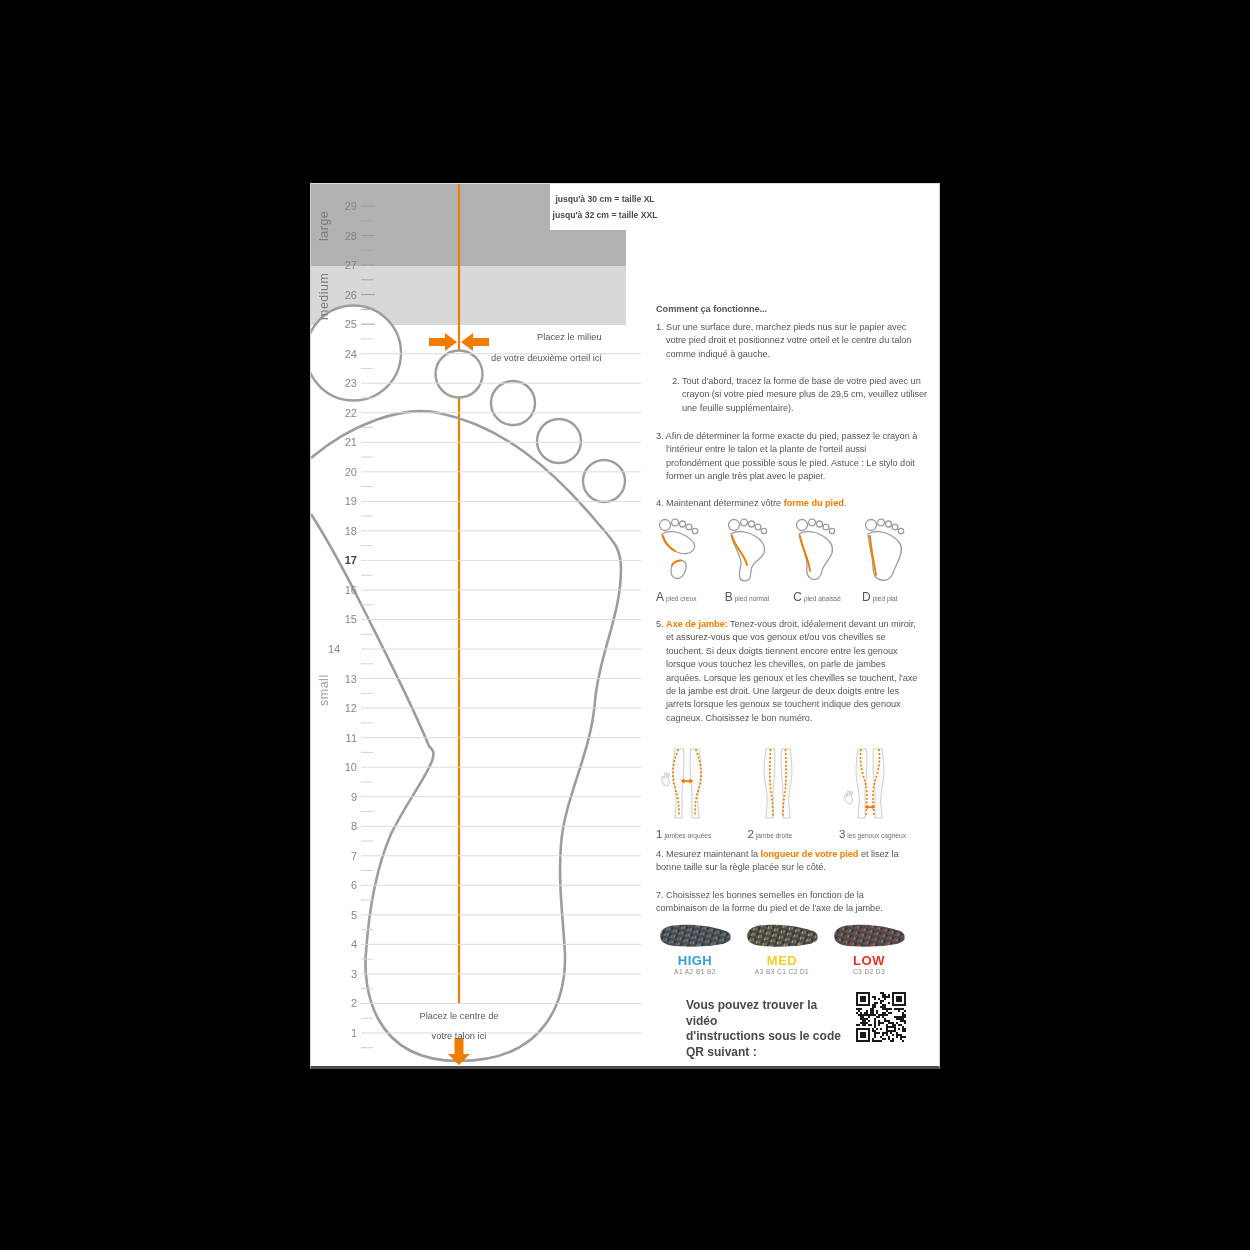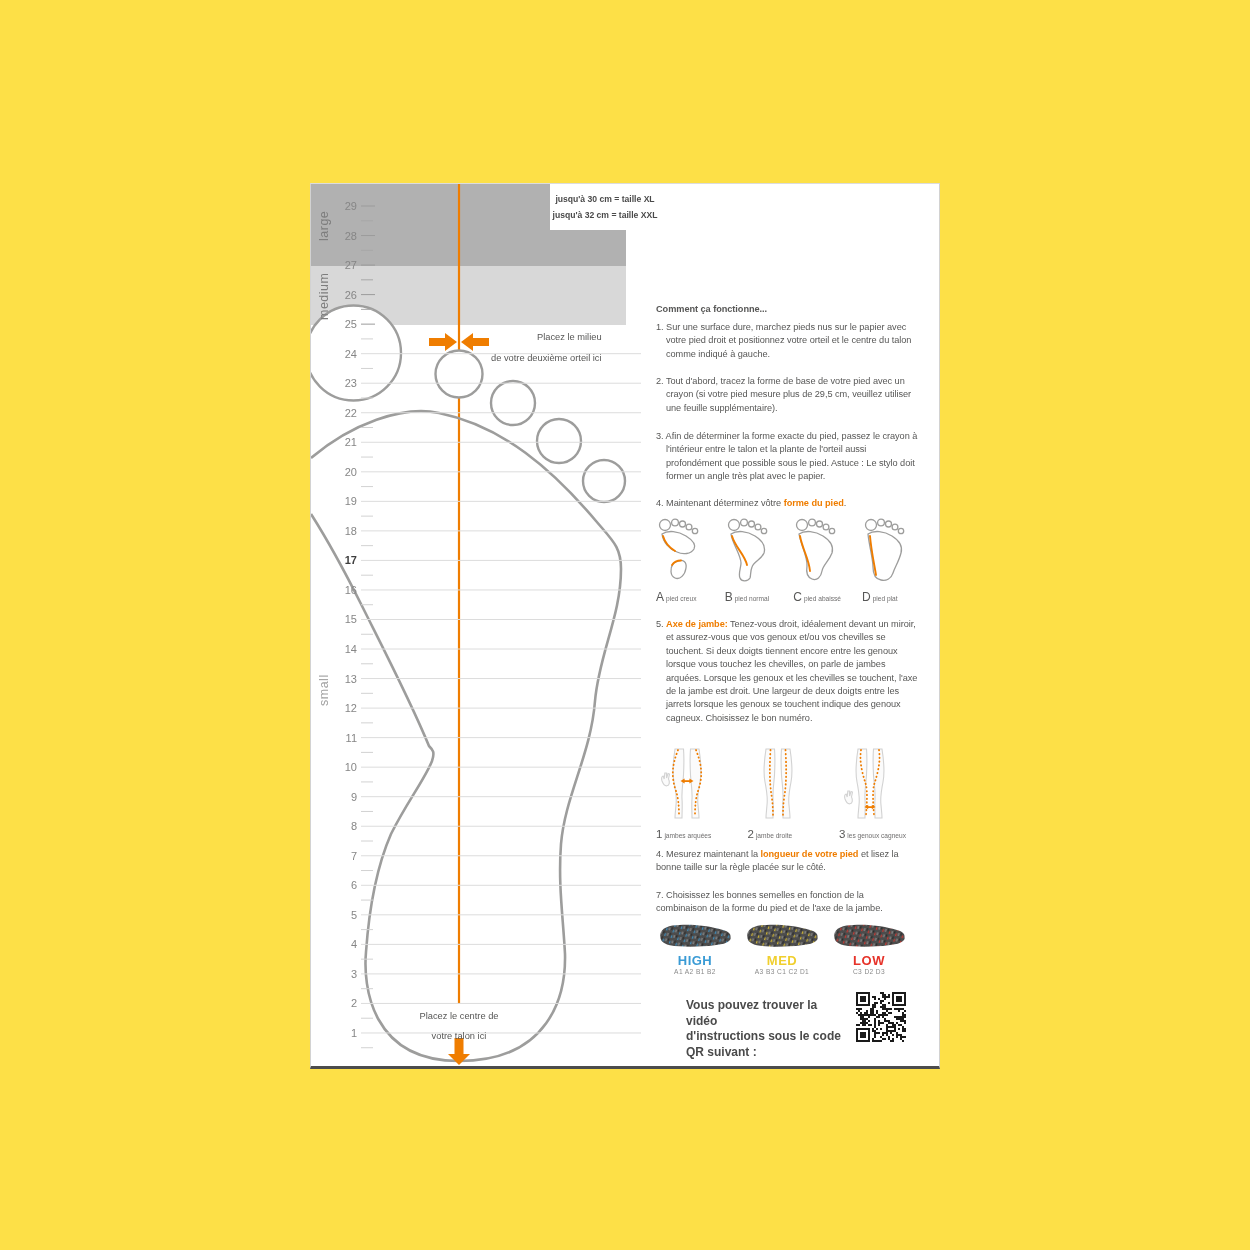--- a/index.html
+++ b/index.html
@@ -1,16 +1,16 @@
 <!DOCTYPE html>
 <html><head>
 <meta charset="utf-8">
 <style>
   html,body{margin:0;padding:0;background:#ffffff;}
-  #stage{position:relative;width:1250px;height:1250px;background:#fde047;overflow:hidden;
+  #stage{position:relative;width:1250px;height:1250px;background:#000000;overflow:hidden;
          font-family:"Liberation Sans",sans-serif;}
   #sheet{position:absolute;left:310px;top:183px;width:628px;height:882px;background:#ffffff;
          border-left:1px solid #d2d2d2;border-right:1px solid #d2d2d2;border-top:1px solid #dcdcdc;
          border-bottom:3px solid #4c4c4c;overflow:hidden;}
   
   .zone{position:absolute;left:0;width:315px;}
   #zone-large{top:0;height:82px;background:#b1b1b1;}
   #zone-medium{top:82px;height:59px;background:#d8d8d8;}
   .zone-label{position:absolute;left:6px;width:16px;color:#7d7d7d;font-size:12.5px;
     writing-mode:vertical-rl;transform:rotate(180deg);text-align:center;letter-spacing:.5px;}
@@ -28,21 +28,21 @@
   #heel-note{left:48px;top:822px;width:200px;text-align:center;line-height:20px;}
   
   .rc{position:absolute;left:345px;width:256px;}
   #rc-title{top:36px;font-size:21.5px;line-height:27.5px;font-weight:bold;color:#575756;
     letter-spacing:.4px;white-space:pre-line;}
   .body-text{font-size:9.2px;line-height:13.4px;color:#575756;letter-spacing:-0.05px;}
   .bold{font-weight:bold;}
   .hang{padding-left:10px;text-indent:-10px;}
   .orange-text{color:#ef7d00;font-weight:bold;}
   #rc-how{top:119px;}
-  #rc-p1{top:137px;} #rc-p2{top:191px;} #rc-p3{top:246px;} #rc-p4{top:313px;}
+  #rc-p1{top:137px;} #rc-p2{top:191px;margin-left:16px;} #rc-p3{top:246px;} #rc-p4{top:313px;}
   #rc-feet{top:331px;display:flex;justify-content:space-between;}
   .foot-col{display:flex;flex-direction:column;}
   .foot-cap{margin-top:4px;white-space:nowrap;}
   .foot-letter{font-size:12px;color:#575756;}
   .foot-cap small{font-size:6.6px;color:#706f6f;margin-left:2px;}
   #rc-p5{top:434px;}
   #rc-legs{top:563px;display:flex;justify-content:space-between;width:250px;}
   .leg-col{display:flex;flex-direction:column;}
   .leg-cap{margin-top:3px;white-space:nowrap;}
   .leg-num{font-size:11.5px;color:#575756;}
@@ -175,21 +175,21 @@
         <div class="rnum" style="top: 162.675px;">24</div>
         <div class="rnum" style="top: 192.21px;">23</div>
         <div class="rnum" style="top: 221.745px;">22</div>
         <div class="rnum" style="top: 251.28px;">21</div>
         <div class="rnum" style="top: 280.815px;">20</div>
         <div class="rnum" style="top: 310.35px;">19</div>
         <div class="rnum" style="top: 339.885px;">18</div>
         <div class="rnum dark" style="top: 369.42px;">17</div>
         <div class="rnum" style="top: 398.955px;">16</div>
         <div class="rnum" style="top: 428.49px;">15</div>
-        <div class="rnum" style="top: 458.025px;">14</div>
+        <div class="rnum" style="top: 458.025px; text-align: center;">14</div>
         <div class="rnum" style="top: 487.56px;">13</div>
         <div class="rnum" style="top: 517.095px;">12</div>
         <div class="rnum" style="top: 546.63px;">11</div>
         <div class="rnum" style="top: 576.165px;">10</div>
         <div class="rnum" style="top: 605.7px;">9</div>
         <div class="rnum" style="top: 635.235px;">8</div>
         <div class="rnum" style="top: 664.77px;">7</div>
         <div class="rnum" style="top: 694.305px;">6</div>
         <div class="rnum" style="top: 723.84px;">5</div>
         <div class="rnum" style="top: 753.375px;">4</div>

